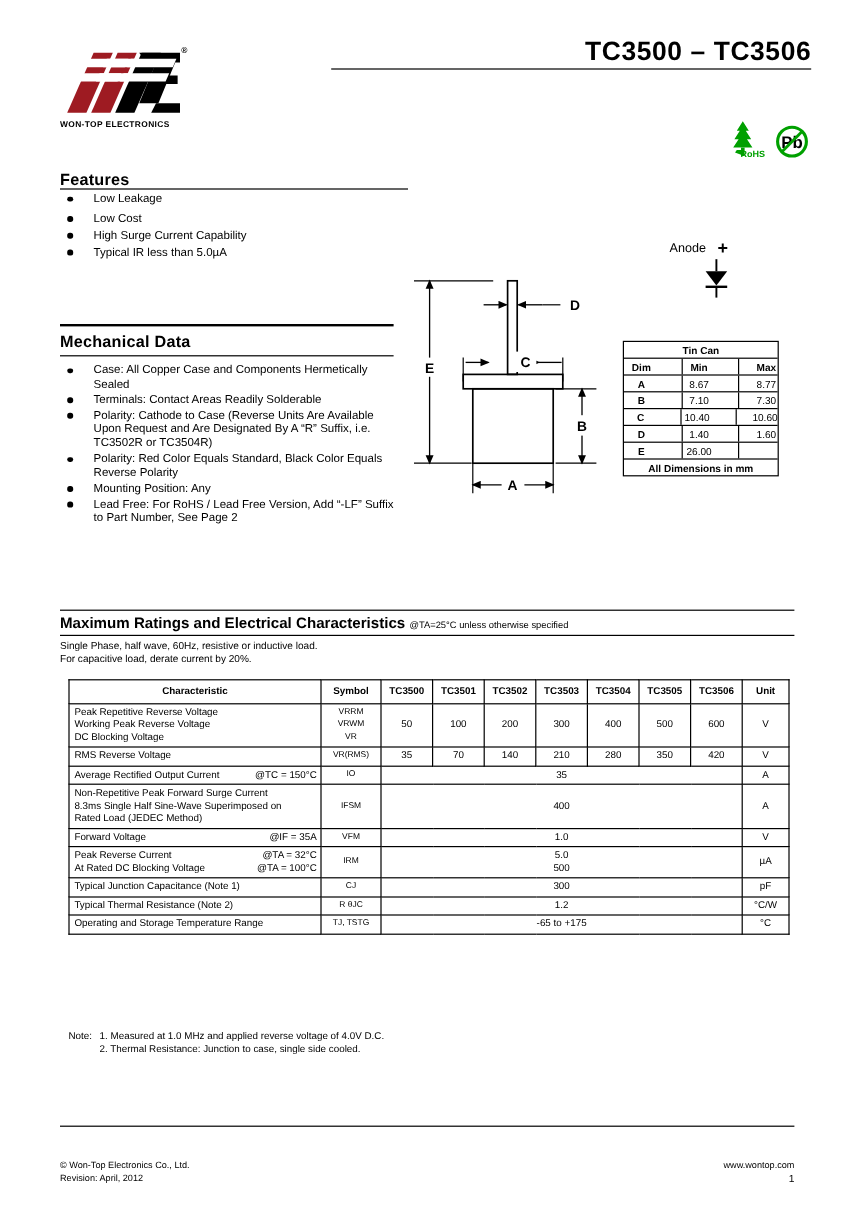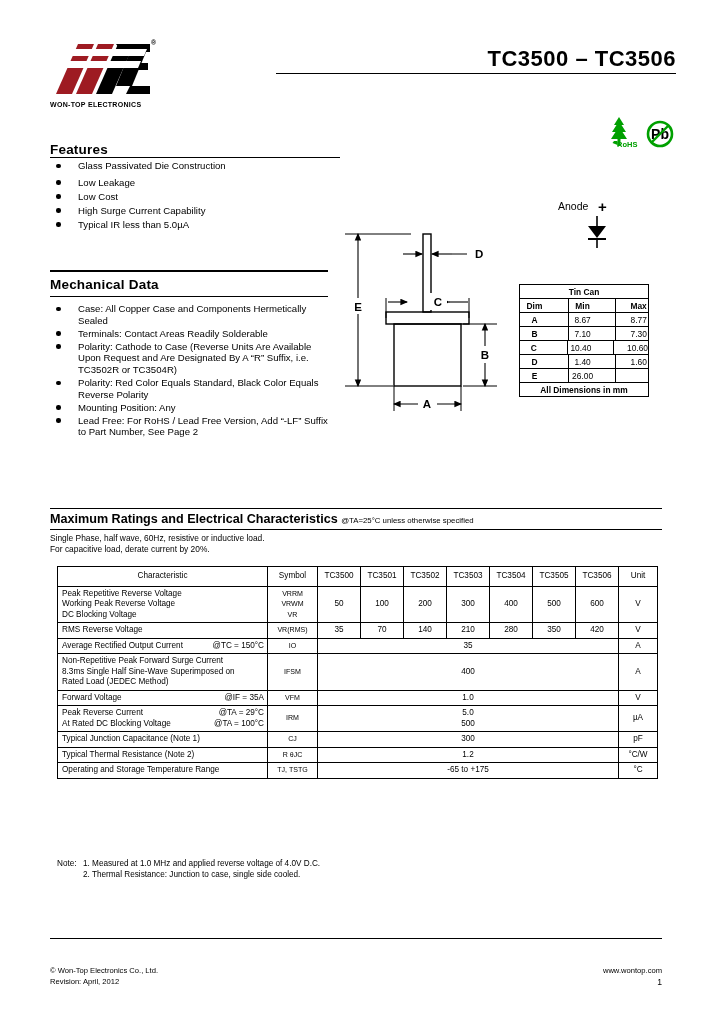--- a/index.html
+++ b/index.html
@@ -32,21 +32,21 @@
   .logo-text {
     position: absolute; left: 0; top: 63px;
     font-size: 7px; font-weight: bold; letter-spacing: .3px;
     color: #000; white-space: nowrap;
   }
   .logo-reg {
     position: absolute; left: 101px; top: 1px;
     font-size: 7px; font-weight: bold;
   }
   .title-area {
-    position: absolute; left: 230px; top: 16px;
+    position: absolute; left: 230px; top: 0;
     width: 400px;
   }
   .part-title {
     text-align: right;
     font-size: 22px; font-weight: bold;
     letter-spacing: .5px;
     line-height: 1.0;
     padding-bottom: 3px;
   }
   .title-rule { border-top: 1.6px solid #000; width: 400px; }
@@ -164,21 +164,21 @@
   table.main td {
     border: 0.9px solid #000;
     padding: 2px 3px;
     vertical-align: middle;
     line-height: 10.5px;
   }
   table.main td.ch { text-align: left; padding-left: 4px; }
   table.main td.sym { text-align: center; }
   table.main td.val { text-align: center; }
   table.main td.unit { text-align: center; }
-  table.main tr.hdr td { text-align: center; font-weight: normal; padding: 4px 1px; }
+  table.main tr.hdr td { text-align: center; font-weight: bold; padding: 4px 1px; }
   table.main tr.hdr td.chh { text-align: center; }
   .grp-l { border-left-width: 1.6px !important; }
   .sm { font-size: 0.86em; }
   .ch-flex { display: flex; justify-content: space-between; align-items: center; }
   .ch-flex .ct { padding-right: 10px; }
 
   
   .notes {
     position: absolute; left: 57px; top: 858px;
     font-size: 8.2px; line-height: 11px;
@@ -258,21 +258,20 @@
           </svg>
         </div>
       </div>
     </div>
   </div>
 
   <div class="features">
     <div class="sec-head">Features</div>
     <div class="rule-top"></div>
     <ul class="bullets">
-      <li><span class="dot"></span><span>Glass Passivated Die Construction</span></li>
       <li><span class="dot"></span><span>Low Leakage</span></li>
       <li><span class="dot"></span><span>Low Cost</span></li>
       <li><span class="dot"></span><span>High Surge Current Capability</span></li>
       <li><span class="dot"></span><span>Typical IR less than 5.0µA</span></li>
     </ul>
   </div>
 
   <div class="mech">
     <div class="rule-top"></div>
     <div class="sec-head">Mechanical Data</div>
@@ -484,21 +483,21 @@
         </td>
         <td class="sym sm">VFM</td>
         <td class="val grp-l" colspan="7">1.0</td>
         <td class="unit">V</td>
       </tr>
 
       <tr>
         <td class="ch">
           <div class="ch-flex">
             <span class="ct">Peak Reverse Current</span>
-            <span>@TA = 29°C</span>
+            <span>@TA = 32°C</span>
           </div>
           <div class="ch-flex">
             <span class="ct">At Rated DC Blocking Voltage</span>
             <span>@TA = 100°C</span>
           </div>
         </td>
         <td class="sym sm">IRM</td>
         <td class="val grp-l" colspan="7" style="white-space:pre-line">5.0
 500</td>
         <td class="unit">µA</td>

